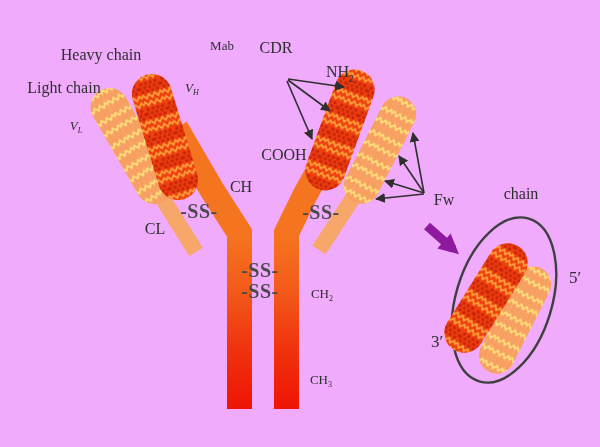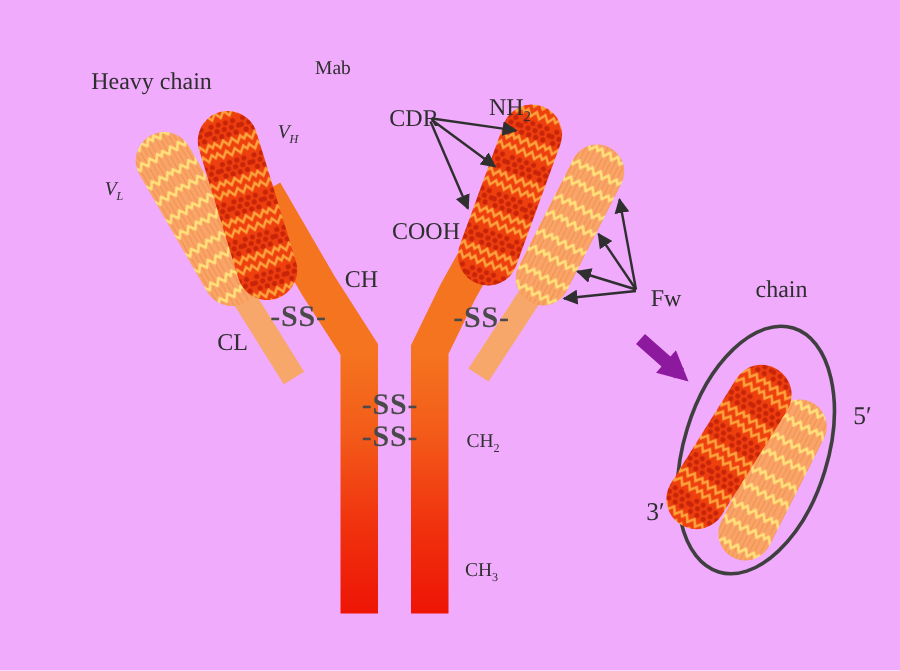--- a/index.html
+++ b/index.html
@@ -96,22 +96,23 @@
     <line x1="427" y1="226" x2="453" y2="249" stroke="#8d1a9e" stroke-width="9" marker-end="url(#ap)"></line>
 
     <g>
       <rect x="497" y="262" width="36" height="116" rx="18" ry="18" fill="url(#patLight)" transform="rotate(27 515 320)"></rect>
       <ellipse cx="504" cy="300" rx="48" ry="85" fill="none" stroke="#3f3f3f" stroke-width="2.4" transform="rotate(17 504 300)"></ellipse>
       <rect x="466" y="237" width="40" height="122" rx="20" ry="20" fill="url(#patHeavy)" transform="rotate(32 486 298)"></rect>
     </g>
   </svg>
 
   <div class="lbl" style="left:101px;top:55px">Heavy chain</div>
+  <div class="lbl" style="left:64px;top:88px">Light chain</div>
   <div class="lbl big" style="left:222px;top:45px">Mab</div>
-  <div class="lbl" style="left:276px;top:80px">CDR</div>
+  <div class="lbl" style="left:276px;top:48px">CDR</div>
 
   <div class="lbl" style="left:340px;top:74px"><span>NH</span><sub>2</sub></div>
   <div class="lbl it big" style="left:192px;top:89px"><span>V</span><sub>H</sub></div>
   <div class="lbl it big" style="left:76px;top:127px"><span>V</span><sub>L</sub></div>
 
   <div class="lbl" style="left:284px;top:155px">COOH</div>
   <div class="lbl" style="left:241px;top:187px">CH</div>
   <div class="lbl" style="left:155px;top:229px">CL</div>
 
   <div class="lbl ss" style="left:199px;top:211px">-SS-</div>

